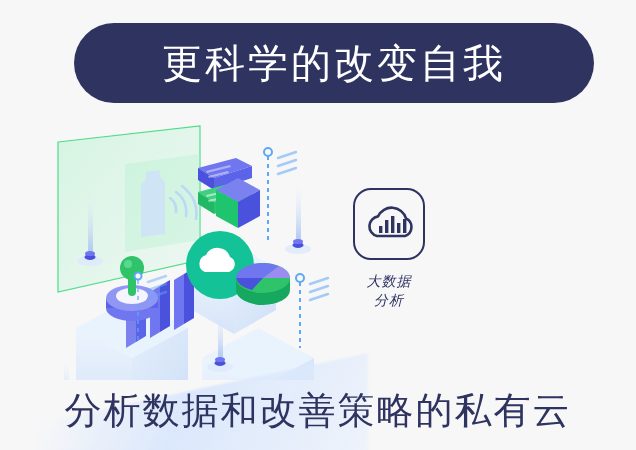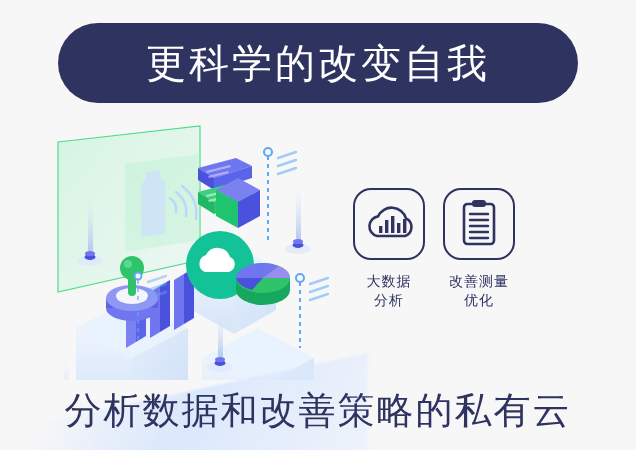--- a/index.html
+++ b/index.html
@@ -6,39 +6,39 @@
   body{
     width:636px;height:450px;
     background:#f7f7f8;
     font-family:"Liberation Sans","DejaVu Sans",sans-serif;
     overflow:hidden;position:relative;
   }
   .stage{position:absolute;inset:0;}
 
   
   .banner{
-    position:absolute;left:58px;top:23px;width:520px;height:80px;
+    position:absolute;left:74px;top:23px;width:520px;height:80px;
     background:#2e3360;border-radius:40px;
     display:flex;align-items:center;justify-content:center;
   }
   .banner-text{
     color:#ffffff;font-size:40px;letter-spacing:3px;font-weight:400;
     line-height:1;white-space:nowrap;
   }
 
   
   .headline{
     position:absolute;left:0;top:386px;width:636px;text-align:center;
     color:#2e3360;font-size:37px;letter-spacing:2px;white-space:nowrap;
   }
 
   
   .features{
     position:absolute;left:352px;top:188px;width:240px;height:140px;
-    display:flex;gap:16px;
+    display:flex;gap:8px;font-style:italic;
   }
   .feature{width:74px;display:flex;flex-direction:column;align-items:center;}
   .feature-card{
     width:72px;height:72px;border:2px solid #2e3360;border-radius:18px;
     background:#f7f7f8;position:relative;box-sizing:border-box;
   }
   .feature-label{
     margin-top:12px;color:#2e3360;font-size:14px;line-height:19px;
     text-align:center;letter-spacing:1px;
   }
@@ -256,38 +256,19 @@
             <rect x="48" y="29" width="3.4" height="14"></rect>
           </g>
         </svg>
       </div>
       <div class="feature-label">
         <span>大数据</span>
         <span>分析</span>
       </div>
     </div>
 
-    <div class="feature">
-      <div class="feature-card">
-        <svg width="68" height="68" viewBox="0 0 68 68">
-          <rect x="19" y="14" width="30" height="40" rx="3.5" fill="none" stroke="#2e3360" stroke-width="2.6"></rect>
-          <rect x="27" y="10" width="14" height="7" rx="3" fill="#2e3360"></rect>
-          <g stroke="#2e3360" stroke-width="2.4" stroke-linecap="round">
-            <line x1="25" y1="24" x2="43" y2="24"></line>
-            <line x1="25" y1="30" x2="43" y2="30"></line>
-            <line x1="25" y1="36" x2="43" y2="36"></line>
-            <line x1="25" y1="42" x2="43" y2="42"></line>
-            <line x1="25" y1="48" x2="43" y2="48"></line>
-          </g>
-        </svg>
-      </div>
-      <div class="feature-label">
-        <span>改善测量</span>
-        <span>优化</span>
-      </div>
-    </div>
 
 
   </div>
 
   <div class="headline">分析数据和改善策略的私有云</div>
 
 </div>
 
 </body></html>

